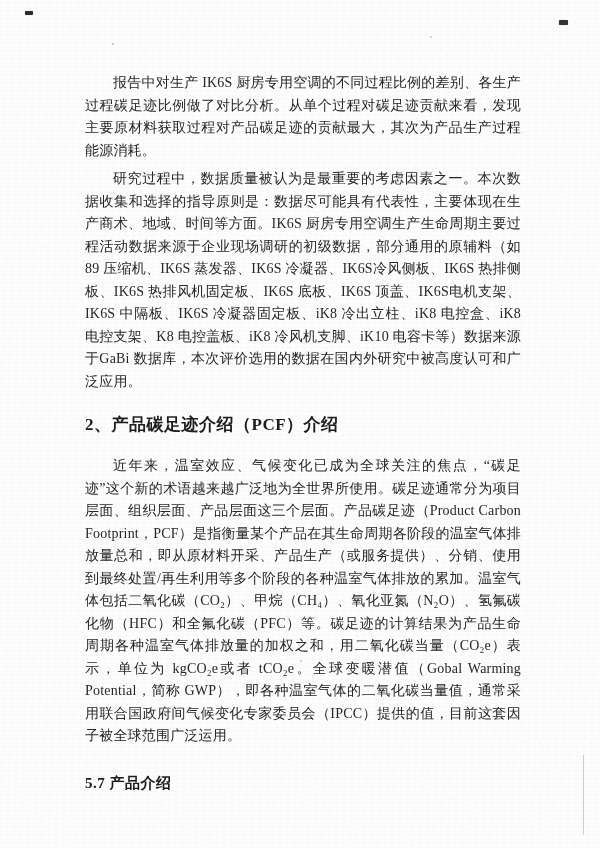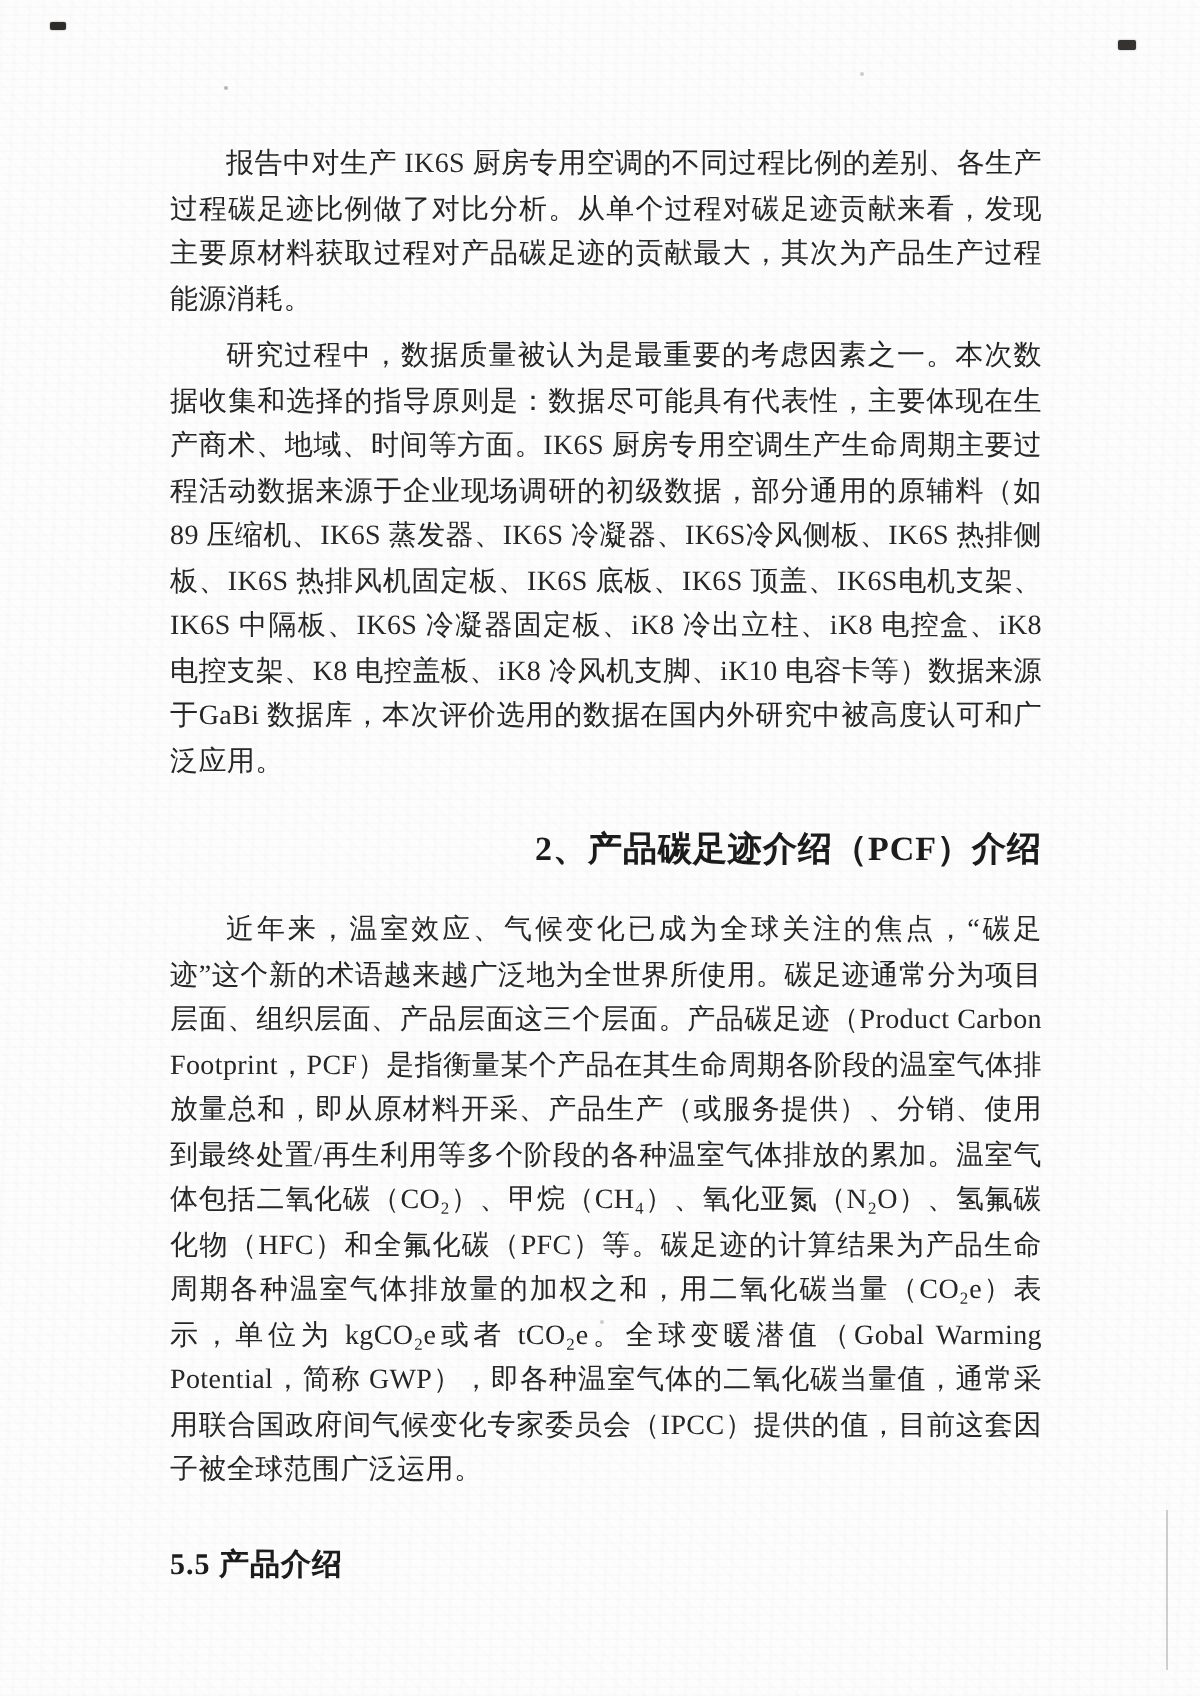--- a/index.html
+++ b/index.html
@@ -30,21 +30,20 @@
     font-size:14px;line-height:22.5px;
     text-align:justify;text-indent:2em;
     margin:0 0 6px 0;
     letter-spacing:0.2px;
   }
   .h-major{
     font-size:17px;line-height:24px;font-weight:bold;
     color:var(--heading-ink,#1c1c1c);
     margin:20px 0 18px 0;
     letter-spacing:0.5px;
-    text-align:right;
   }
   .h-sub{
     font-size:15px;line-height:22px;font-weight:bold;
     color:var(--heading-ink,#1c1c1c);
     margin:24px 0 0 0;
     letter-spacing:0.5px;
   }
   
   .artifact-mark-1{
     position:absolute;left:25px;top:11px;width:8px;height:4px;
@@ -82,16 +81,16 @@
 
     <p class="para">报告中对生产 IK6S 厨房专用空调的不同过程比例的差别、各生产过程碳足迹比例做了对比分析。从单个过程对碳足迹贡献来看，发现主要原材料获取过程对产品碳足迹的贡献最大，其次为产品生产过程能源消耗。</p>
 
     <p class="para">研究过程中，数据质量被认为是最重要的考虑因素之一。本次数据收集和选择的指导原则是：数据尽可能具有代表性，主要体现在生产商术、地域、时间等方面。IK6S 厨房专用空调生产生命周期主要过程活动数据来源于企业现场调研的初级数据，部分通用的原辅料（如 89 压缩机、IK6S 蒸发器、IK6S 冷凝器、IK6S冷风侧板、IK6S 热排侧板、IK6S 热排风机固定板、IK6S 底板、IK6S 顶盖、IK6S电机支架、IK6S 中隔板、IK6S 冷凝器固定板、iK8 冷出立柱、iK8 电控盒、iK8电控支架、K8 电控盖板、iK8 冷风机支脚、iK10 电容卡等）数据来源于GaBi 数据库，本次评价选用的数据在国内外研究中被高度认可和广泛应用。</p>
 
     <h2 class="h-major">2、产品碳足迹介绍（PCF）介绍</h2>
 
     <p class="para">近年来，温室效应、气候变化已成为全球关注的焦点，“碳足迹”这个新的术语越来越广泛地为全世界所使用。碳足迹通常分为项目层面、组织层面、产品层面这三个层面。产品碳足迹（Product Carbon Footprint，PCF）是指衡量某个产品在其生命周期各阶段的温室气体排放量总和，即从原材料开采、产品生产（或服务提供）、分销、使用到最终处置/再生利用等多个阶段的各种温室气体排放的累加。温室气体包括二氧化碳（CO₂）、甲烷（CH₄）、氧化亚氮（N₂O）、氢氟碳化物（HFC）和全氟化碳（PFC）等。碳足迹的计算结果为产品生命周期各种温室气体排放量的加权之和，用二氧化碳当量（CO₂e）表示，单位为 kgCO₂e或者 tCO₂e。全球变暖潜值（Gobal Warming Potential，简称 GWP），即各种温室气体的二氧化碳当量值，通常采用联合国政府间气候变化专家委员会（IPCC）提供的值，目前这套因子被全球范围广泛运用。</p>
 
 
-    <h3 class="h-sub">5.5 产品介绍</h3>
+    <h3 class="h-sub">5.7 产品介绍</h3>
 
   </div>
 </div>
 
 </body></html>

